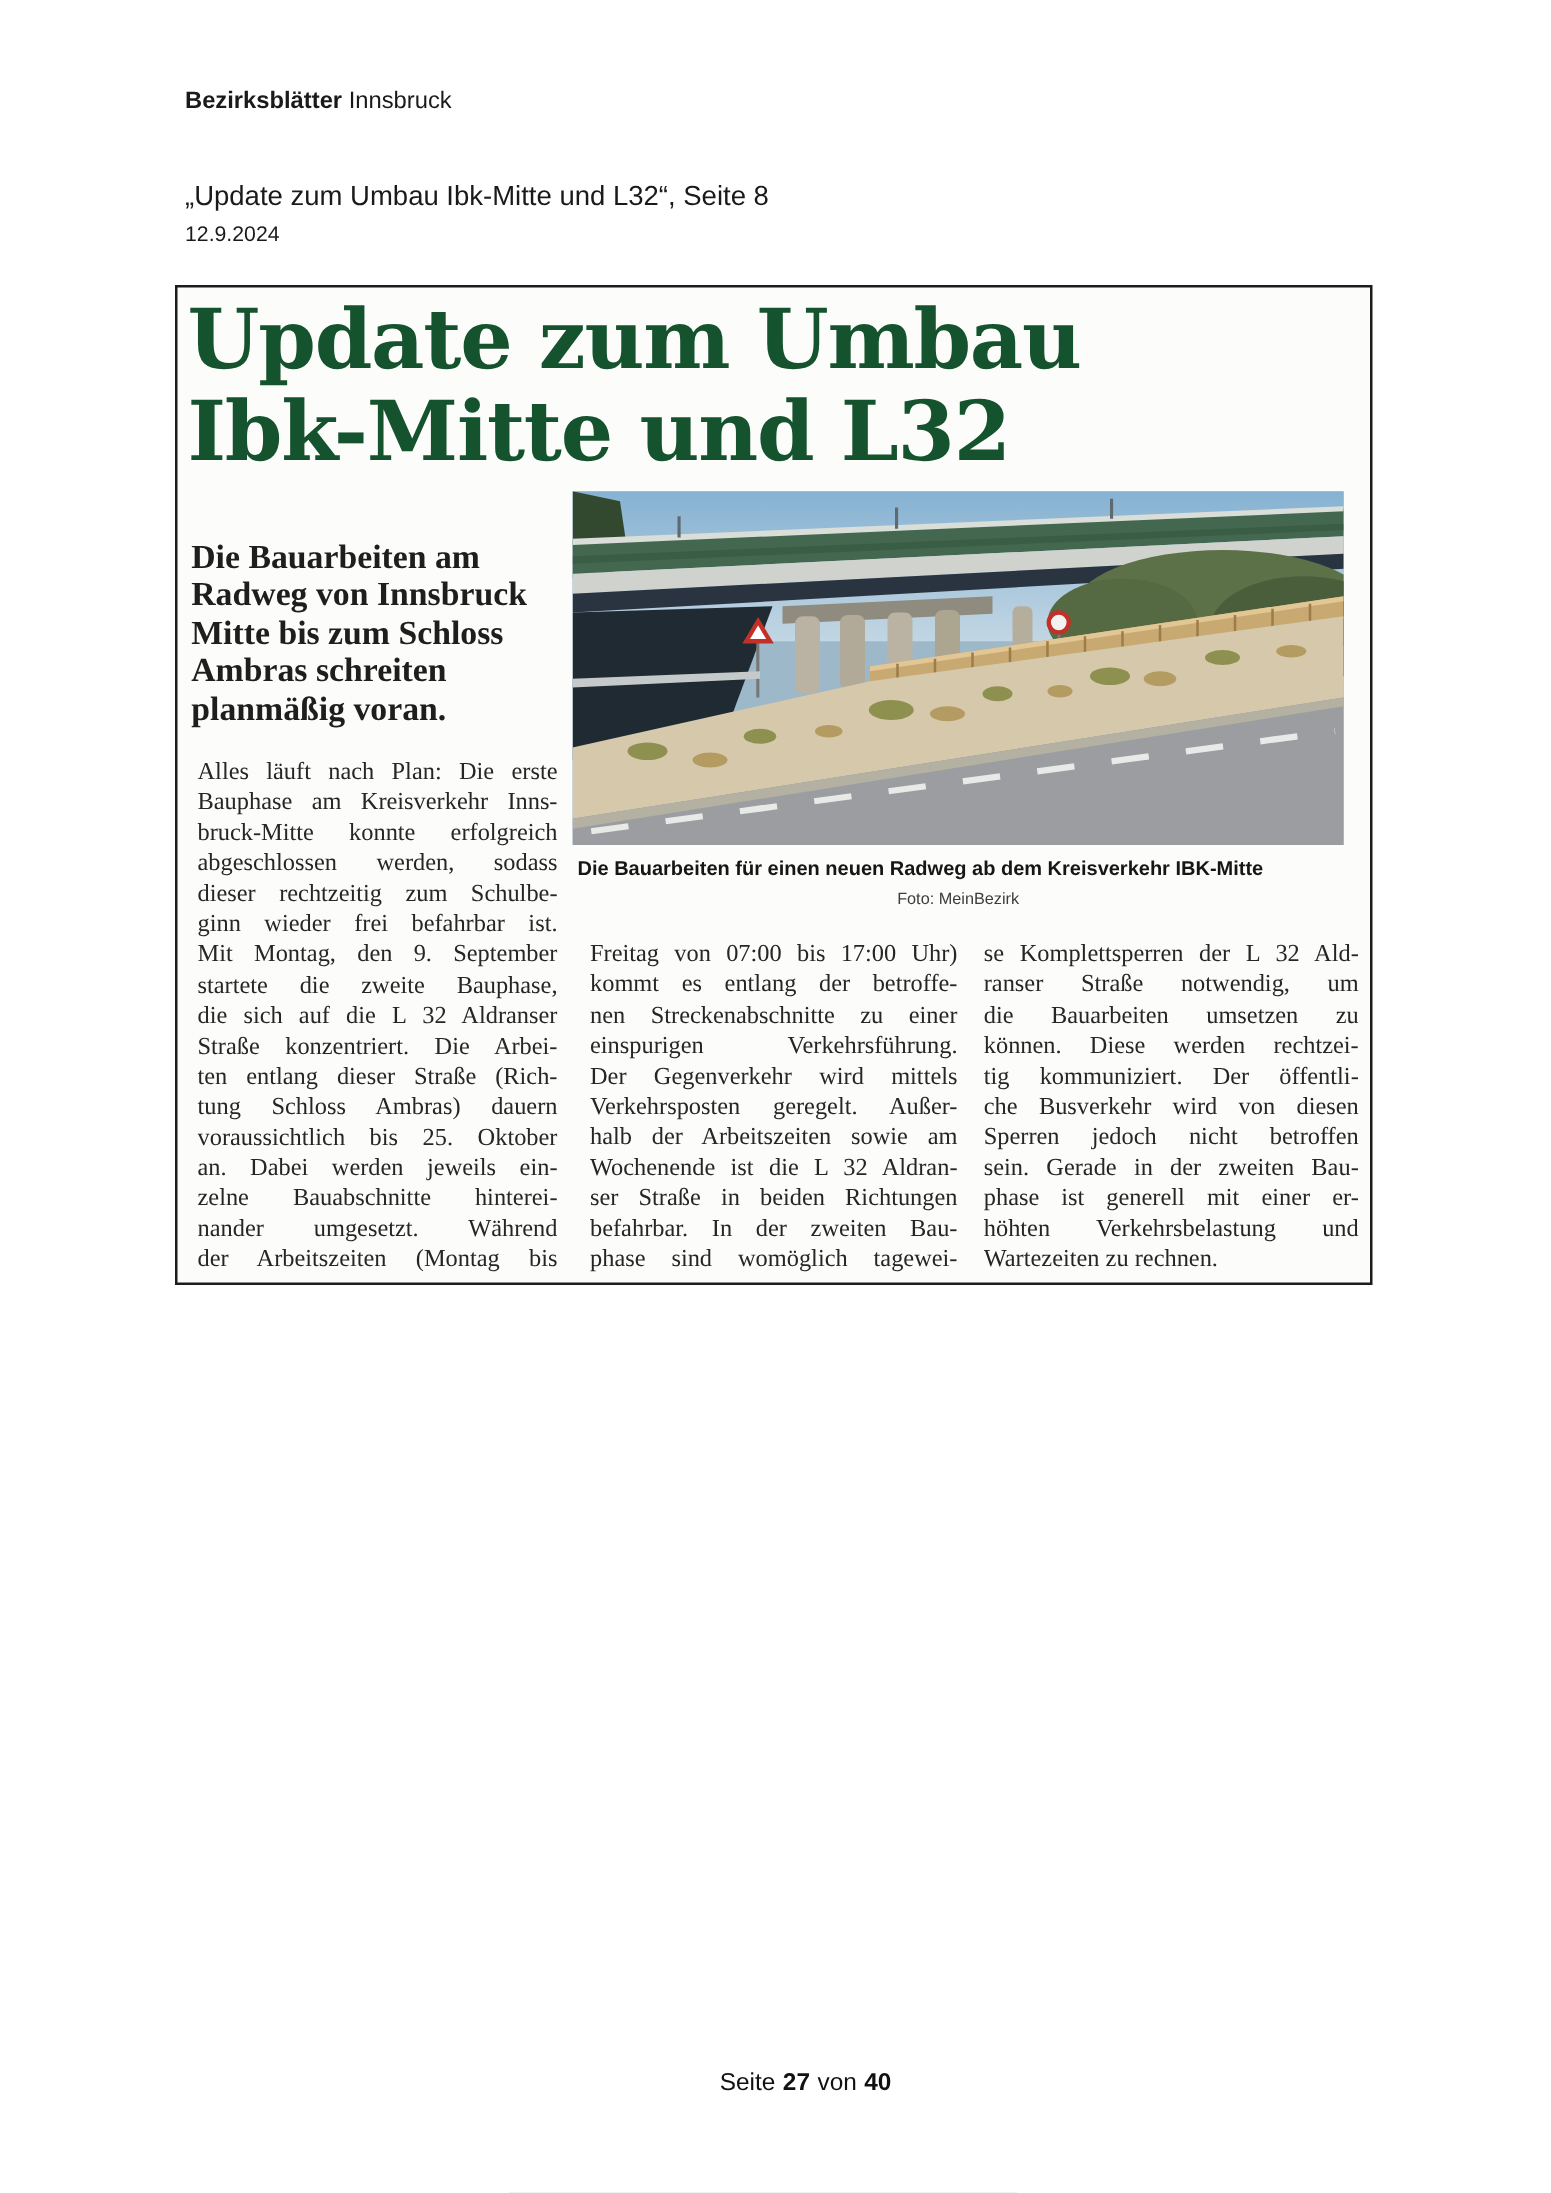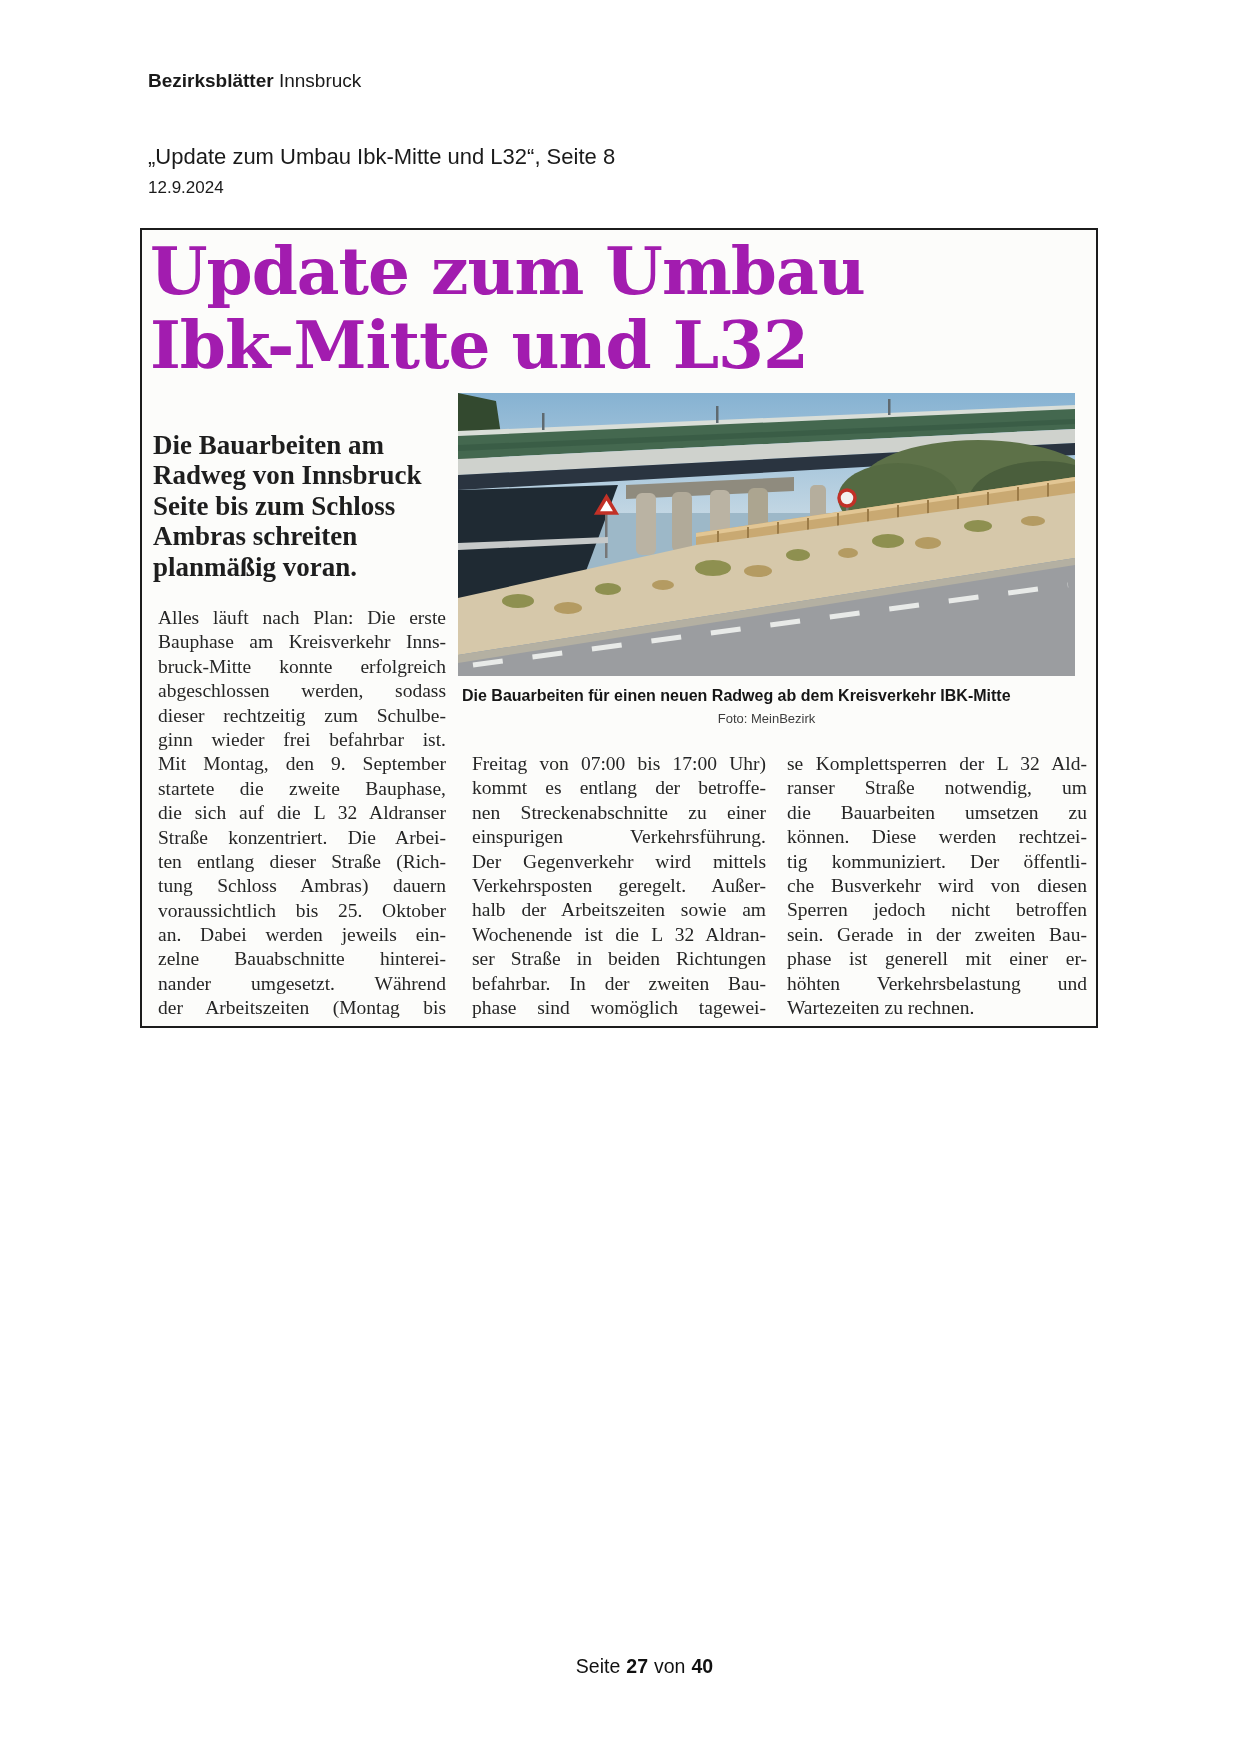--- a/index.html
+++ b/index.html
@@ -14,21 +14,21 @@
   .doc-title{position:absolute;left:148px;top:144px;font-size:22px;font-weight:normal;white-space:nowrap;}
   .doc-date{position:absolute;left:148px;top:178px;font-size:17px;}
   
   .clip{
     position:absolute;left:140px;top:228px;width:954px;height:796px;
     border:2px solid #1c1c1c;background:#fcfcfa;
   }
   .headline{
     position:absolute;left:8px;top:4px;width:930px;
     font-family:"DejaVu Serif",serif;font-weight:800;font-size:66px;
-    line-height:74px;letter-spacing:-1px;color:#a21caf;white-space:nowrap;
+    line-height:74px;letter-spacing:-1px;color:#14532d;white-space:nowrap;
   }
   .lead{
     position:absolute;left:11px;top:200px;width:290px;
     font-family:"Liberation Serif",serif;font-weight:bold;font-size:27px;
     line-height:30.4px;color:#1e1e1e;
   }
   .lead .line{white-space:nowrap;}
   
   .photo{
     position:absolute;left:316px;top:163px;width:617px;height:283px;
@@ -75,21 +75,21 @@
   <div class="clip">
 
     <div class="headline">
         <div class="line">Update zum Umbau</div>
         <div class="line">Ibk-Mitte und L32</div>
       </div>
 
     <div class="lead">
         <div class="line">Die Bauarbeiten am</div>
         <div class="line">Radweg von Innsbruck</div>
-        <div class="line">Seite bis zum Schloss</div>
+        <div class="line">Mitte bis zum Schloss</div>
         <div class="line">Ambras schreiten</div>
         <div class="line">planmäßig voran.</div>
       </div>
 
     <div class="photo">
       <svg width="617" height="283" viewBox="0 0 617 283">
         <defs>
           <linearGradient id="sky" x1="0" y1="0" x2="0" y2="1">
             <stop offset="0" stop-color="#86b2d2"></stop>
             <stop offset="1" stop-color="#c2d6e3"></stop>

